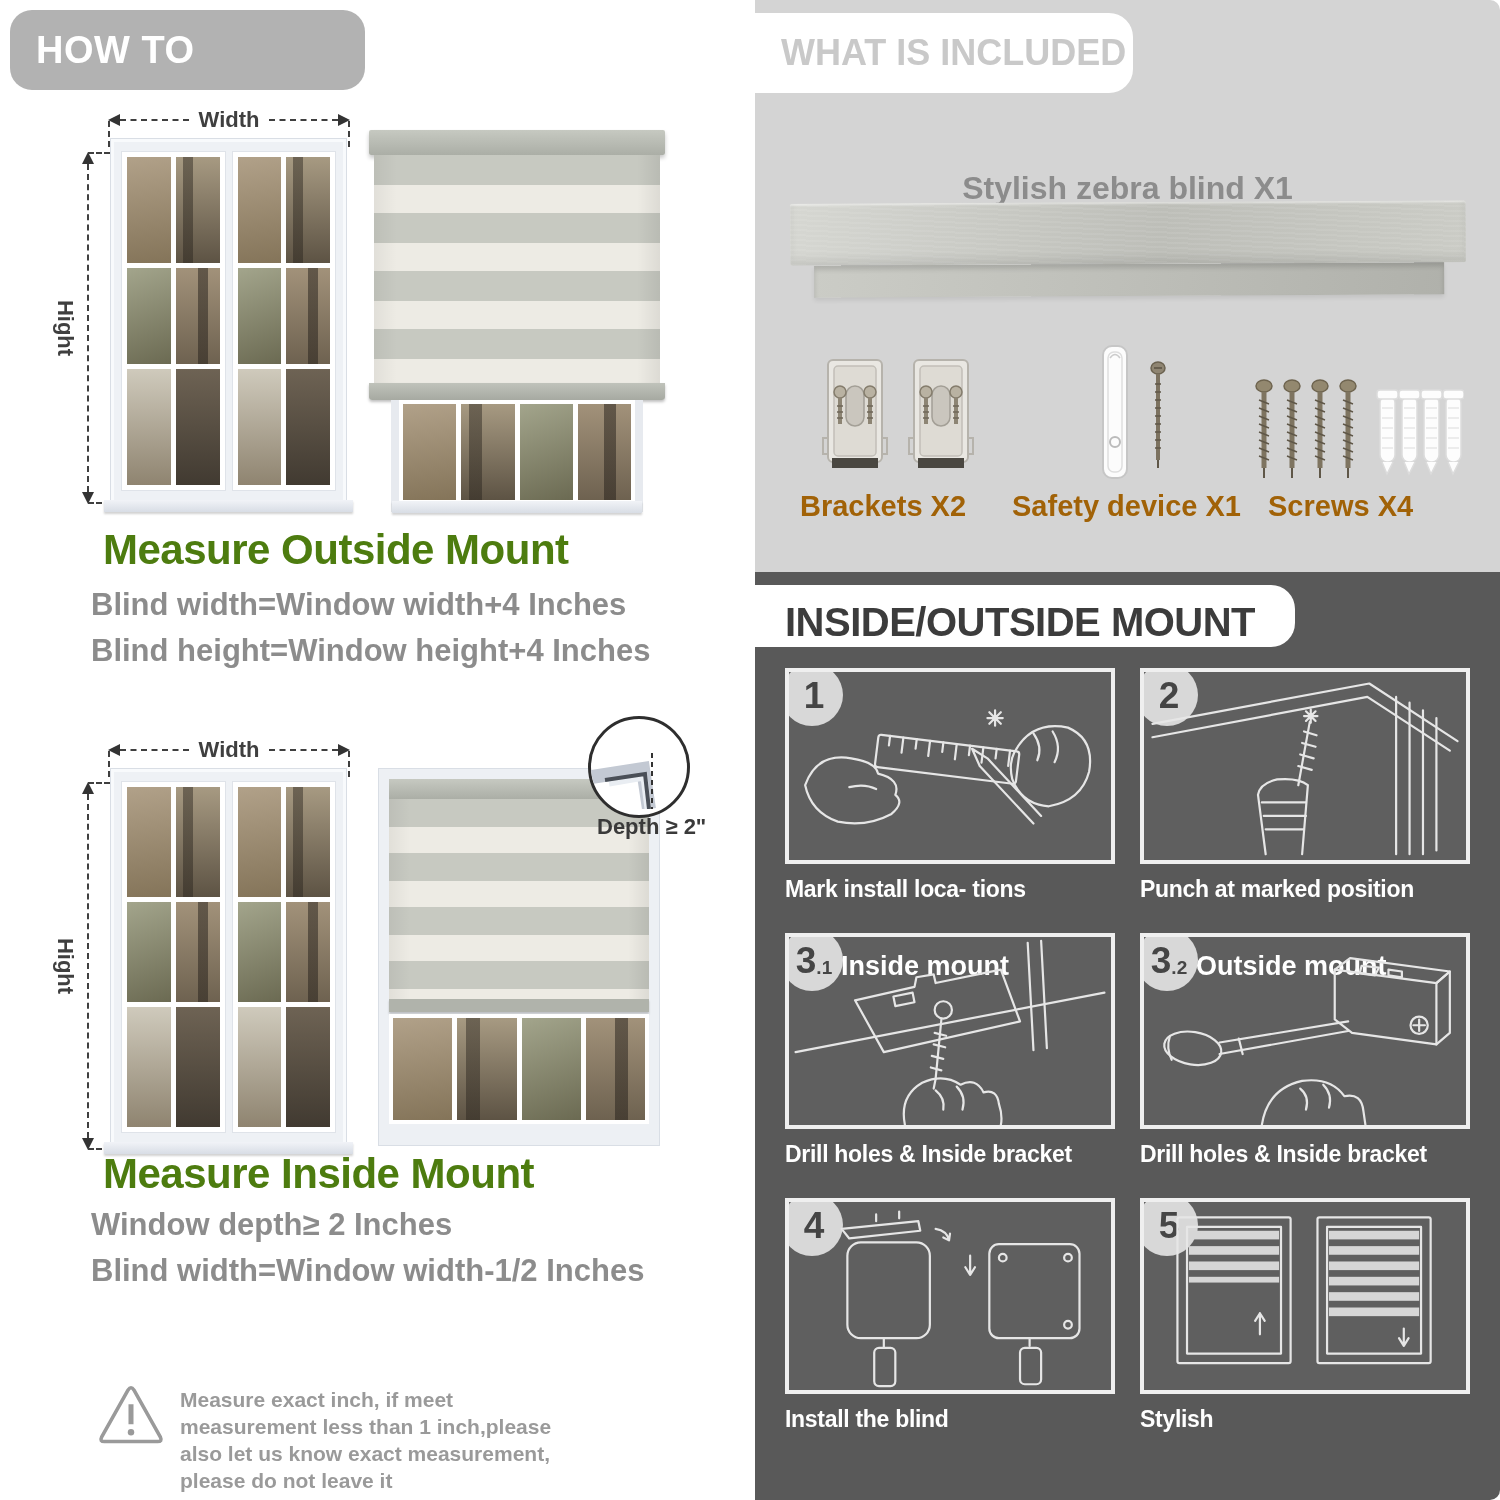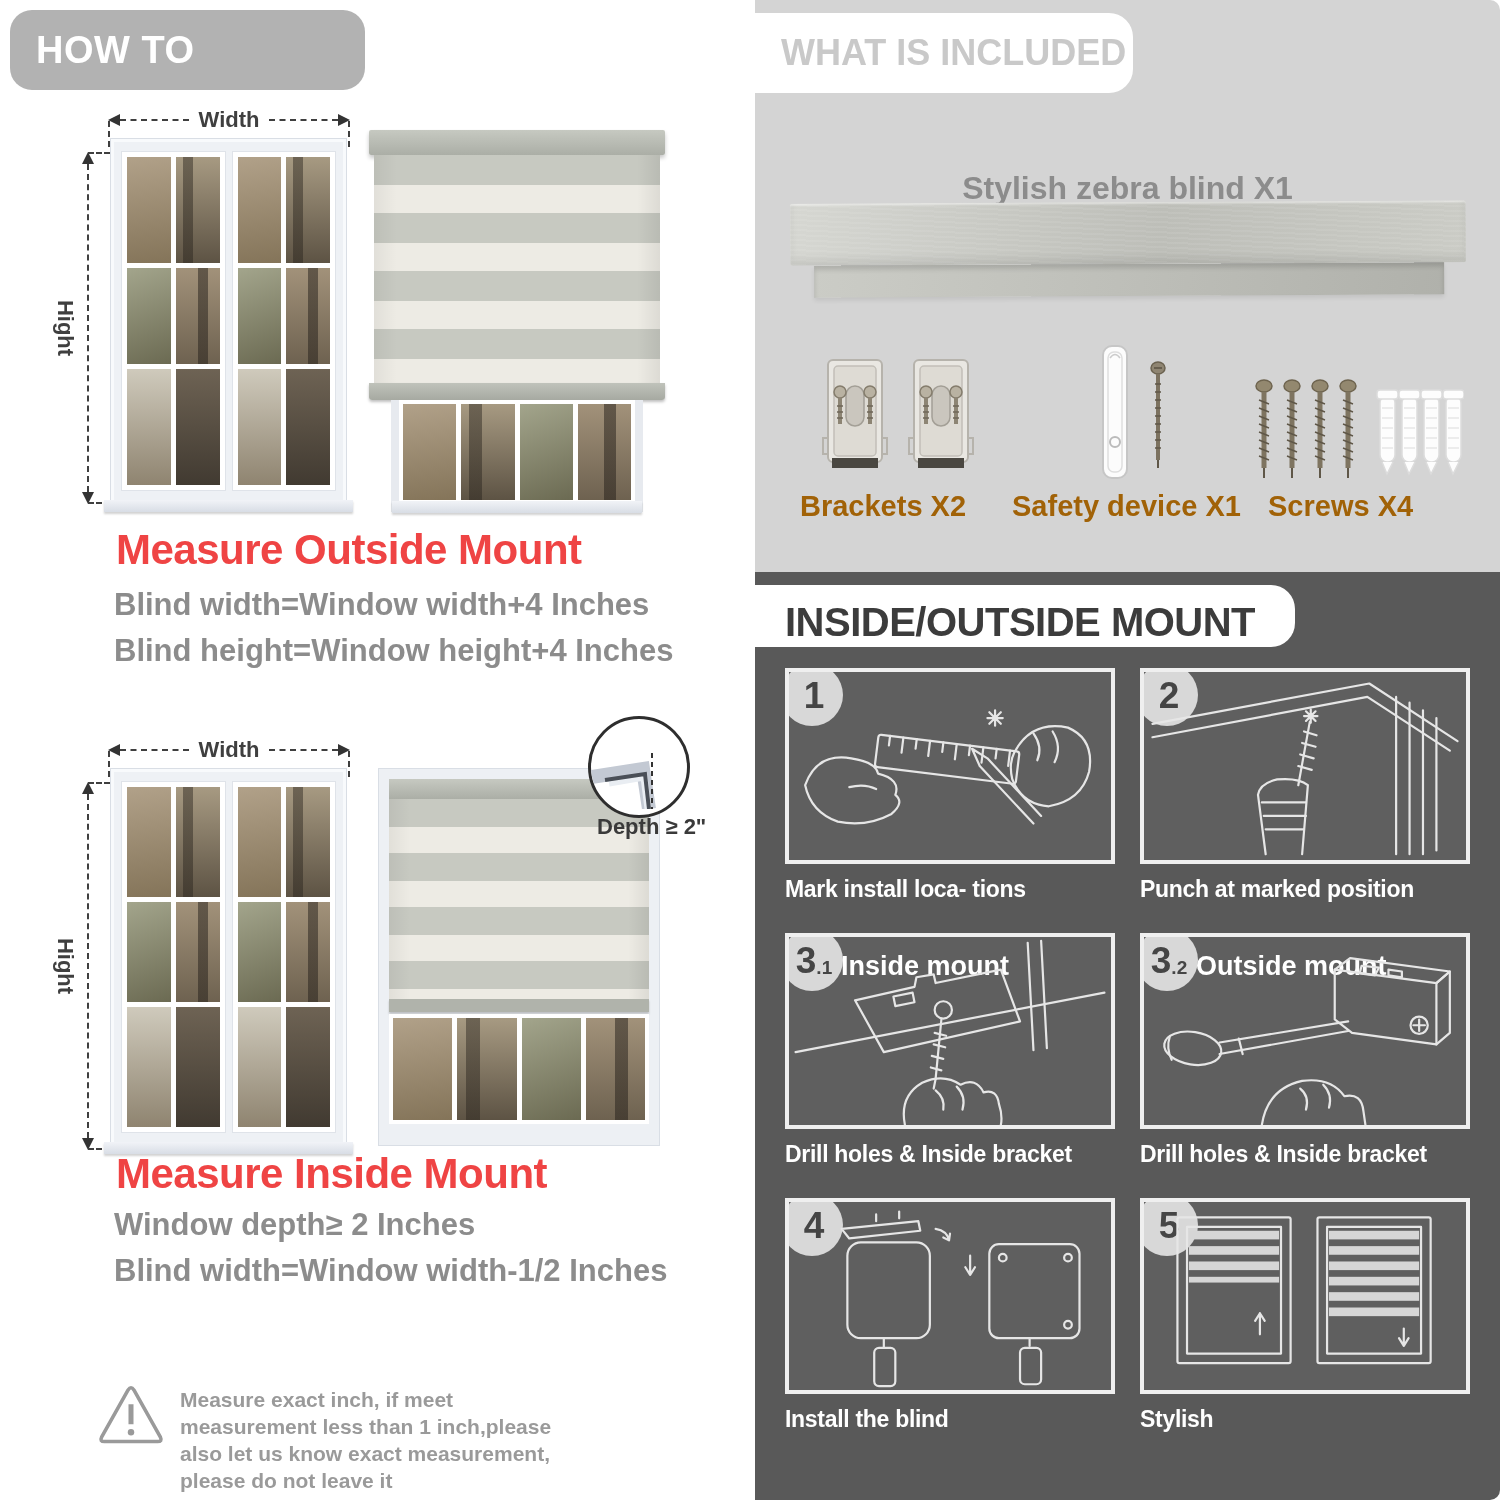--- a/index.html
+++ b/index.html
@@ -15,22 +15,22 @@
                line-height:80px;padding-left:26px;box-sizing:border-box;}
   .badge-mount{position:absolute;left:755px;top:585px;width:540px;height:62px;background:#fff;
                border-radius:0 24px 24px 0;color:#3c3c3c;font-size:40px;font-weight:700;
                letter-spacing:-.5px;line-height:74px;padding-left:30px;box-sizing:border-box;}
 
   
   .panel-top{position:absolute;left:755px;top:0;width:745px;height:572px;background:#d4d4d4;}
   .panel-bottom{position:absolute;left:755px;top:572px;width:745px;height:928px;background:#595959;}
 
   
-  .sec-title{position:absolute;left:103px;color:#ef4444;font-size:42px;font-weight:700;letter-spacing:-.5px;margin-left:13px;}
-  .sec-lines{position:absolute;left:114px;color:#8c8c8c;font-size:31px;font-weight:700;line-height:46px;}
+  .sec-title{position:absolute;left:103px;color:#4d7c0f;font-size:42px;font-weight:700;letter-spacing:-.5px;}
+  .sec-lines{position:absolute;left:91px;color:#8c8c8c;font-size:31px;font-weight:700;line-height:46px;}
   .depth-label{position:absolute;left:597px;top:814px;color:#3a3a3a;font-size:22px;font-weight:700;}
 
   .warning{position:absolute;left:98px;top:1382px;display:flex;justify-content:center;}
   .warning-text{position:absolute;left:82px;top:4px;width:410px;color:#9a9a9a;
                 font-size:21px;font-weight:700;line-height:27px;}
 
   
   .warrow{position:absolute;height:16px;display:flex;align-items:center;}
   .warrow .dash{flex:1;border-top:2px dashed #3f3f3f;}
   .warrow .ah{width:0;height:0;border-top:6px solid transparent;border-bottom:6px solid transparent;}

